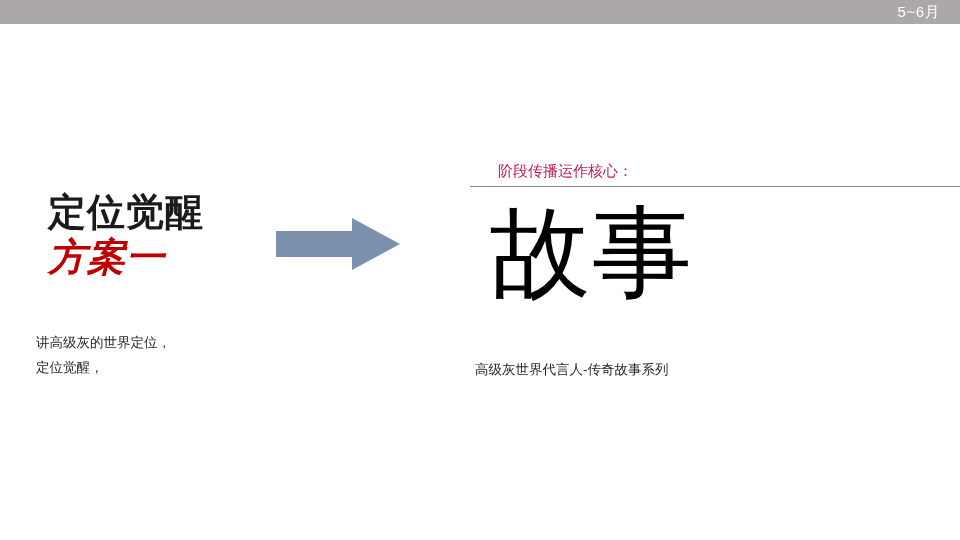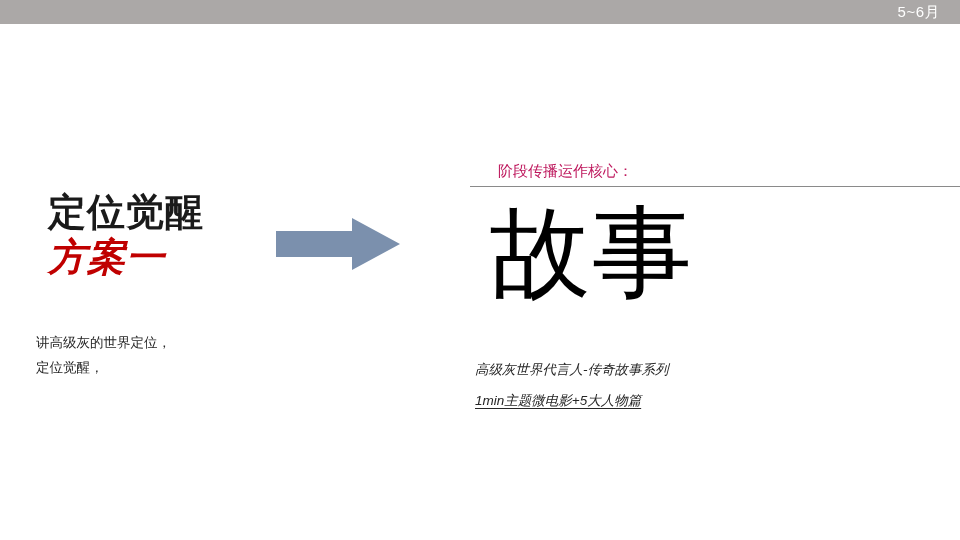--- a/index.html
+++ b/index.html
@@ -115,21 +115,20 @@
     color: #000000;
     letter-spacing: 2px;
     white-space: nowrap;
     margin-left: 12px;
   }
   .right-body {
     position: absolute;
     left: 475px;
     top: 354px;
     width: 420px;
-    font-style: italic;
   }
   .right-body-line {
     font-size: 13.5px;
     line-height: 31px;
     color: #262626;
     white-space: nowrap;
   }
   .right-body-line.underlined {
     text-decoration: underline;
     text-underline-offset: 3px;
@@ -158,16 +157,15 @@
     <polygon points="0,13 76,13 76,0 124,26 76,52 76,39 0,39" fill="#7B90AD"></polygon>
   </svg>
 
   <div class="right-kicker">阶段传播运作核心：</div>
   <div class="right-rule"></div>
 
   <div class="right-hero">故事</div>
 
   <div class="right-body">
     <div class="right-body-line">高级灰世界代言人-传奇故事系列</div>
-    <div class="right-body-line underlined">1min主题微电影+5大人物篇</div>
   </div>
 
 </div>
 
 </body></html>

